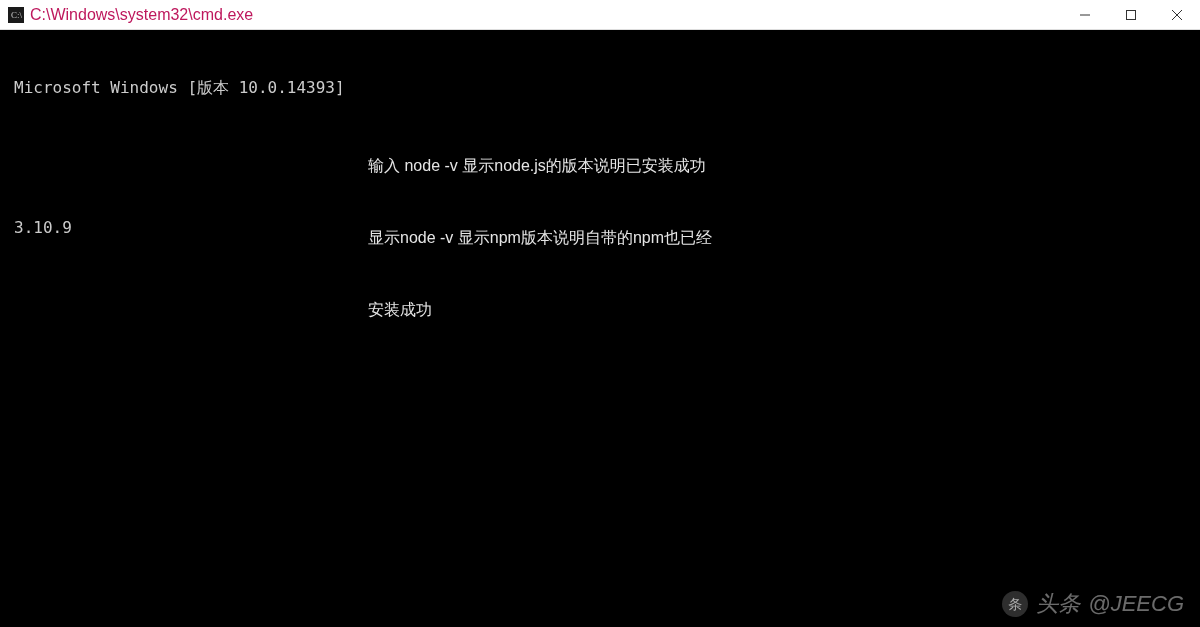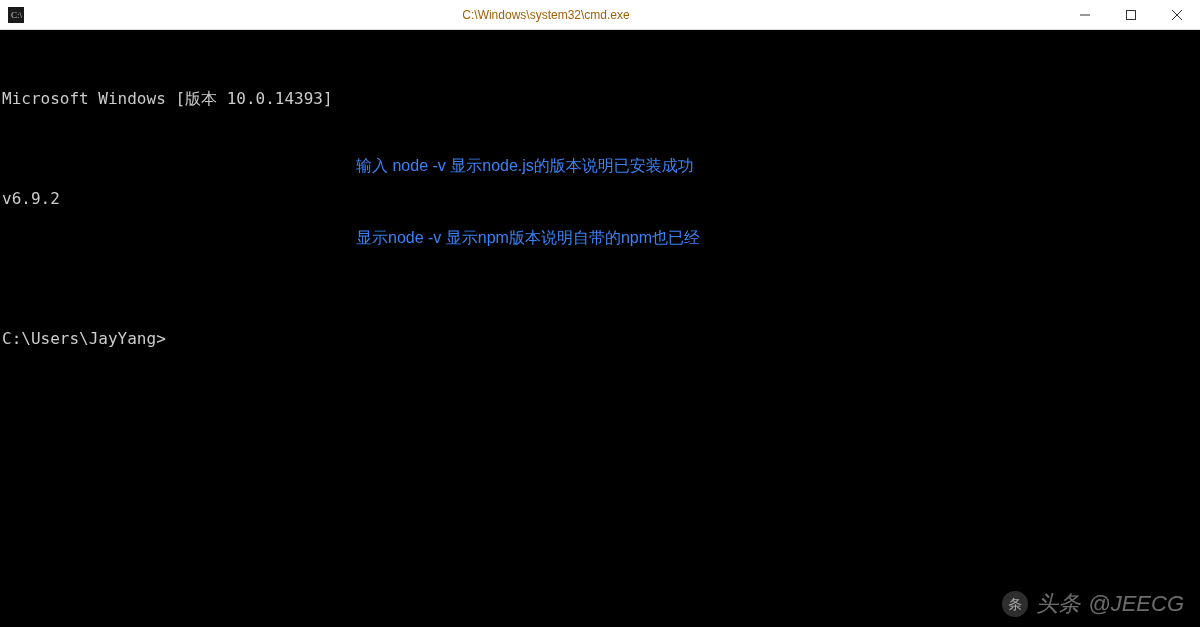--- a/index.html
+++ b/index.html
@@ -29,24 +29,23 @@
       margin-left: 8px;
       margin-right: 6px;
       background: #333;
       display: inline-block;
     }
     .titlebar-icon svg {
       display: block;
     }
     .titlebar-title {
       font-family: "Segoe UI", sans-serif;
-      font-size: 12px;
-      color: #a16207;
+      font-size: 16px;
+      color: #be185d;
       flex: 1;
-      text-align: center;
     }
     .window-controls {
       display: flex;
       height: 100%;
     }
     .win-btn {
       width: 46px;
       height: 100%;
       display: flex;
       align-items: center;
@@ -59,31 +58,32 @@
       stroke: #333;
       stroke-width: 1;
       fill: none;
     }
     .terminal {
       background: #000;
       color: #ccc;
       font-family: "NSimSun", "Consolas", monospace;
       font-size: 16px;
       line-height: 20px;
-      padding: 19px 2px;
+      padding: 8px 2px;
       white-space: pre;
       position: relative;
       height: calc(100% - 30px);
+      margin-left: 12px;
     }
     .term-line {
       white-space: pre;
     }
     .annotation {
       position: absolute;
-      color: #3b82f6;
+      color: #e5e5e5;
       font-family: "Microsoft YaHei", "SimHei", sans-serif;
       font-size: 16px;
       line-height: 24px;
       left: 356px;
       top: 76px;
     }
     .watermark {
       position: absolute;
       right: 16px;
       bottom: 10px;
@@ -135,28 +135,28 @@
           <line x1="0" y1="0" x2="10" y2="10"></line>
           <line x1="10" y1="0" x2="0" y2="10"></line>
         </svg>
     </div>
   </div>
 </div>
 
 <div class="terminal">
   <div class="term-line">Microsoft Windows [版本 10.0.14393]</div>
   <div class="term-line"></div>
-  <div class="term-line">v6.9.2</div>
   <div class="term-line"></div>
+  <div class="term-line">3.10.9</div>
   <div class="term-line"></div>
-  <div class="term-line">C:\Users\JayYang&gt;</div>
 
   <div class="annotation">
     <div>输入 node -v 显示node.js的版本说明已安装成功</div>
     <div>显示node -v 显示npm版本说明自带的npm也已经</div>
+    <div>安装成功</div>
   </div>
 
   <div class="watermark">
     <span class="watermark-icon">条</span>
     <span>头条</span>
     <span>@JEECG</span>
   </div>
 </div>
 
 </body></html>

